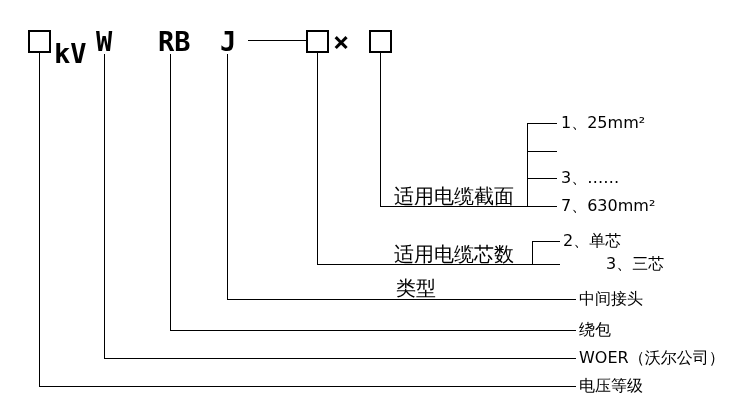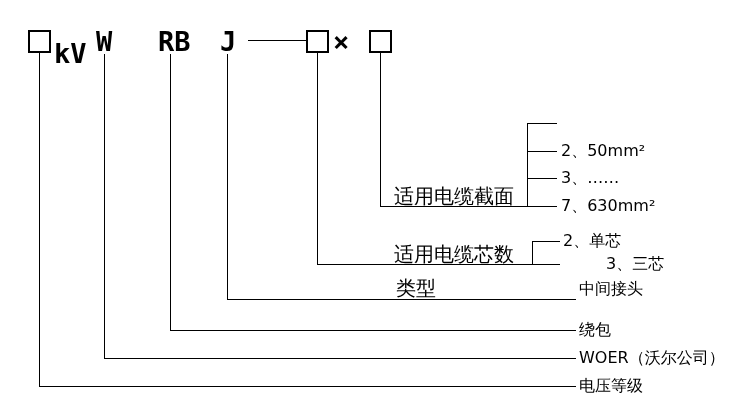--- a/index.html
+++ b/index.html
@@ -65,31 +65,31 @@
   <div class="abs hline" style="left:317px;top:264px;width:243px;"></div>
   <div class="abs hline" style="left:227px;top:299px;width:349px;"></div>
   <div class="abs hline" style="left:170px;top:330px;width:406px;"></div>
   <div class="abs hline" style="left:104px;top:358px;width:472px;"></div>
   <div class="abs hline" style="left:39px;top:386px;width:537px;"></div>
 
   <div class="abs vline" style="left:527px;top:123px;height:84px;"></div>
   <div class="abs hline" style="left:527px;top:123px;width:30px;"></div>
   <div class="abs hline" style="left:527px;top:151px;width:30px;"></div>
   <div class="abs hline" style="left:527px;top:178px;width:30px;"></div>
-  <div class="abs label" style="left:561px;top:142px;">2、50mm²</div>
+  <div class="abs label" style="left:561px;top:114px;">1、25mm²</div>
   <div class="abs label" style="left:561px;top:169px;">3、……</div>
   <div class="abs label" style="left:561px;top:197px;">7、630mm²</div>
   <div class="abs caption" style="left:394px;top:187px;">适用电缆截面</div>
 
   <div class="abs vline" style="left:532px;top:241px;height:23px;"></div>
   <div class="abs hline" style="left:532px;top:241px;width:28px;"></div>
   <div class="abs label" style="left:563px;top:232px;">2、单芯</div>
   <div class="abs label" style="left:585px;top:255px;margin-left:21px;">3、三芯</div>
   <div class="abs caption" style="left:394px;top:245px;">适用电缆芯数</div>
 
   <div class="abs caption" style="left:396px;top:279px;">类型</div>
 
-  <div class="abs label" style="left:579px;top:280px;">中间接头</div>
+  <div class="abs label" style="left:579px;top:290px;">中间接头</div>
   <div class="abs label" style="left:579px;top:321px;">绕包</div>
   <div class="abs label" style="left:579px;top:349px;">WOER（沃尔公司）</div>
   <div class="abs label" style="left:579px;top:377px;">电压等级</div>
 
 </div>
 
 </body></html>

